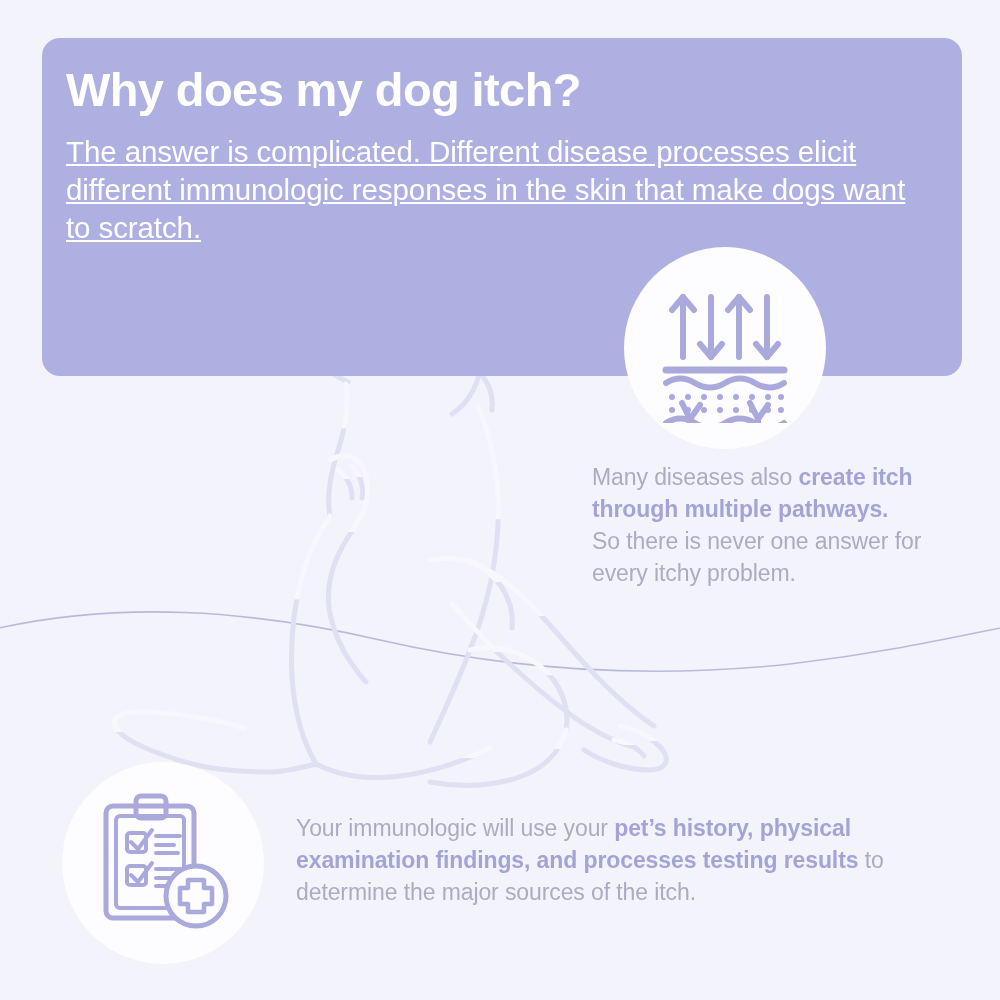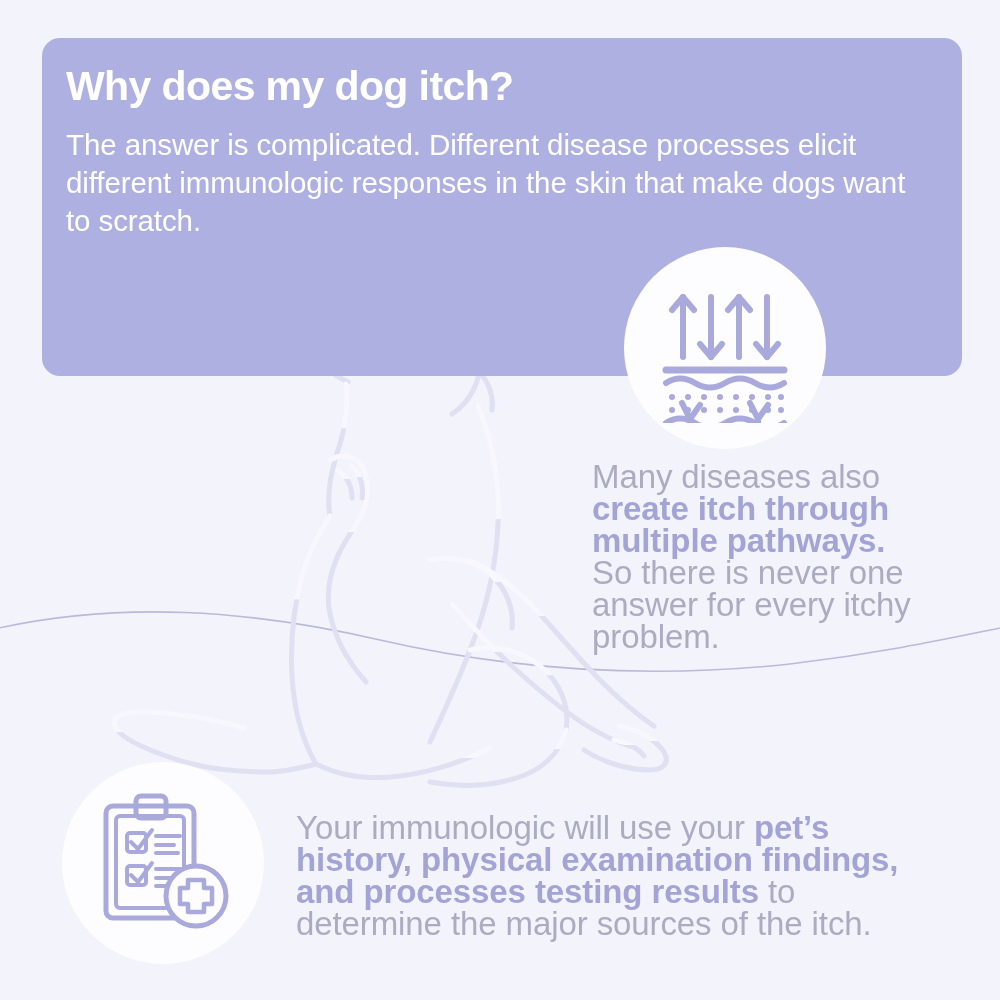--- a/index.html
+++ b/index.html
@@ -44,35 +44,36 @@
     border-radius: 18px;
     box-sizing: border-box;
     padding: 26px 30px 0 24px;
     overflow: hidden;
     z-index: 3;
   }
 
   .hero-title {
     margin: 0;
     color: #ffffff;
-    font-size: 41px;
+    font-size: 47px;
     font-weight: bold;
     letter-spacing: -0.6px;
     line-height: 1.12;
     white-space: nowrap;
   }
 
   .hero-body {
     margin: 16px 0 0 0;
     color: #ffffff;
     font-size: 29.5px;
     font-weight: 400;
     line-height: 38px;
     max-width: 860px;
     letter-spacing: -0.1px;
+    text-decoration: underline;
   }
 
   
   .circle-badge {
     position: absolute;
     border-radius: 50%;
     background: #fdfdff;
     display: flex;
     align-items: center;
     justify-content: center;
@@ -89,21 +90,21 @@
     top: 762px;
     width: 202px;
     height: 202px;
     z-index: 2;
   }
 
   
   .copy {
     position: absolute;
     color: #abacc2;
-    font-size: 33px;
+    font-size: 23px;
     line-height: 32px;
     letter-spacing: -0.1px;
     z-index: 5;
   }
   .copy b {
     color: #a3a4d6;
     font-weight: bold;
   }
 
   .copy-pathways {

